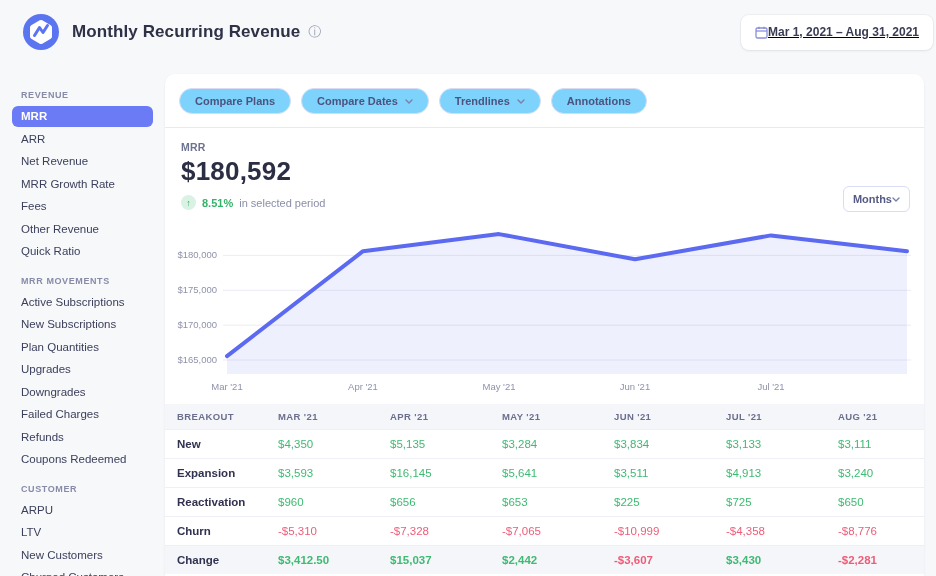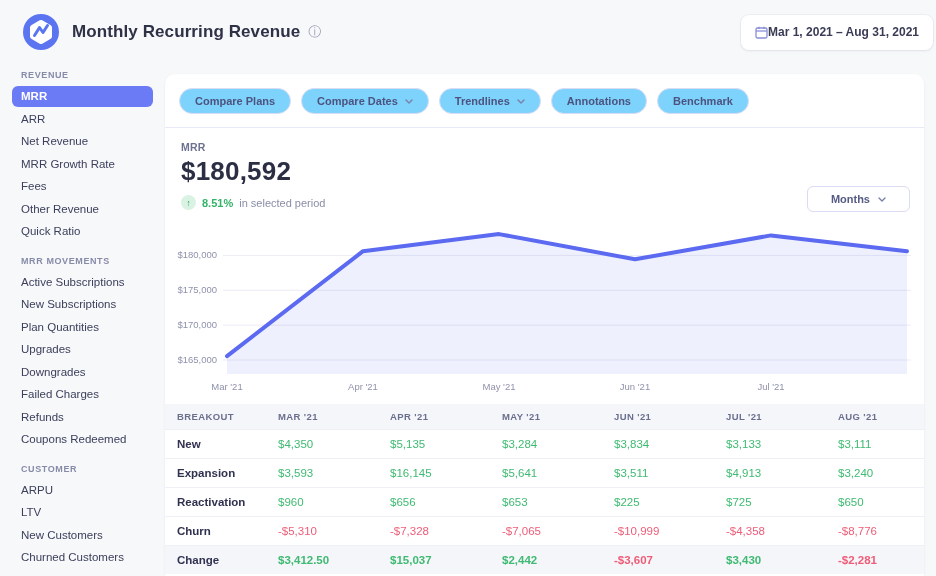--- a/index.html
+++ b/index.html
@@ -6,27 +6,27 @@
   html,body { width:936px; height:576px; overflow:hidden;
     font-family:"Liberation Sans", sans-serif; background:#f7f8fa; }
   body { position:relative; }
 
   
   .topbar { position:absolute; left:9px; top:0; width:936px; height:64px; display:flex; align-items:center; padding:0 12px 0 14px; }
   .logo { width:36px; height:36px; flex:0 0 auto; cursor:pointer; }
   .page-title { font-size:17px; font-weight:700; color:#2f3147; margin-left:13px; letter-spacing:.1px; }
   .info { margin-left:8px; color:#9aa0b5; font-size:13px; cursor:pointer; }
   .date-pill { margin-left:auto; background:#fff; border-radius:8px; box-shadow:0 1px 3px rgba(50,50,90,.08), 0 0 0 1px rgba(90,95,140,.05);
-    height:35px; display:flex; align-items:center; padding:0 14px; cursor:pointer; }
+    height:35px; display:flex; align-items:center; padding:0 14px; cursor:pointer;text-decoration:underline; }
   .date-pill span { font-size:12px; font-weight:600; color:#3a3c55; }
 
   
   .sidebar { position:absolute; left:0; top:64px; bottom:0; width:165px; padding:6px 12px 0 12px; overflow:hidden; }
   .side-section-label { font-size:9px; font-weight:700; letter-spacing:.6px; color:#878ba8; margin:14px 0 6px 9px; }
-  .side-section:first-child .side-section-label { margin-top:0; }
+  .side-section:first-child .side-section-label { margin-top:20px; }
   .side-item { font-size:11.5px; color:#3d405c; padding:3px 9px; border-radius:6px; margin-bottom:2px; line-height:14.5px; cursor:pointer; }
   .side-item.active { background:#6b7af5; color:#fff; font-weight:600; }
 
   
   .panel { position:absolute; left:165px; top:74px; right:12px; bottom:0; background:#fff;
     border-radius:10px 10px 0 0; box-shadow:0 1px 3px rgba(40,40,90,.06); overflow:hidden; }
 
   .toolbar { display:flex; gap:10px; padding:14px 14px 13px 14px; }
   .tb-btn { display:inline-flex; align-items:center; gap:7px; border:1px solid #d9dcf3; border-radius:15px;
     background:#7dd3fc; padding:6px 15px; font-size:11px; font-weight:600; color:#4d527f; cursor:pointer;
@@ -34,22 +34,22 @@
   .divider { border:none; border-top:1px solid #e7e9f6; }
 
   .metric { position:relative; padding:13px 16px 0 16px; }
   .metric-label { font-size:10.5px; font-weight:600; color:#6e7291; letter-spacing:.2px; }
   .metric-value { font-size:26px; font-weight:700; color:#2c2e44; margin-top:3px; letter-spacing:.2px; }
   .metric-delta { display:flex; align-items:center; gap:6px; margin-top:8px; }
   .delta-badge { width:15px; height:15px; border-radius:50%; background:#d9f2e3; color:#2eaa5f;
     font-size:9px; font-weight:700; display:flex; align-items:center; justify-content:center; }
   .delta-pct { font-size:11px; font-weight:700; color:#34b369; }
   .delta-suffix { font-size:11px; color:#8a8da8; }
-  .period-select { position:absolute; top:58px; right:14px; display:flex; align-items:center; gap:8px;
-    border:1px solid #d9dcf3; border-radius:6px; background:#fff; padding:6px 23px; font-size:11px;
+  .period-select { position:absolute; top:58px; right:14px; display:flex; align-items:center; 
+    border:1px solid #d9dcf3; border-radius:6px; background:#fff; padding:6px 9px; font-size:11px;
     font-weight:600; color:#565b85; cursor:pointer; font-family:"Liberation Sans", sans-serif; }
 
   .chart-wrap { margin:6px 1px 0 6px; }
   .chart-wrap svg { display:block; }
   .tick { font-family:"Liberation Sans", sans-serif; font-size:9.5px; fill:#8f92ab; }
 
   
   table { width:100%; border-collapse:collapse; table-layout:fixed; margin-top:10px; }
   col.c0 { width:101px; } col.cm { width:112px; }
   thead td { background:#f5f6fa; font-size:9.5px; font-weight:700; letter-spacing:.4px; color:#6b6f8e;
@@ -128,23 +128,20 @@
       </button>
       <button class="tb-btn">
         <span>Trendlines</span>
         <svg width="8" height="5" viewBox="0 0 8 5">
           <path d="M1 1l3 3 3-3" stroke="#7a7fa8" stroke-width="1.4" fill="none" stroke-linecap="round" stroke-linejoin="round"></path>
         </svg>
       </button>
       <button class="tb-btn">
         <span>Annotations</span>
       </button>
-      <button class="tb-btn">
-        <span>Benchmark</span>
-      </button>
     </div>
   <hr class="divider">
 
   <section class="metric">
     <div class="metric-label">MRR</div>
     <div class="metric-value">$180,592</div>
     <div class="metric-delta">
       <span class="delta-badge">↑</span>
       <span class="delta-pct">8.51%</span>
       <span class="delta-suffix">in selected period</span>

